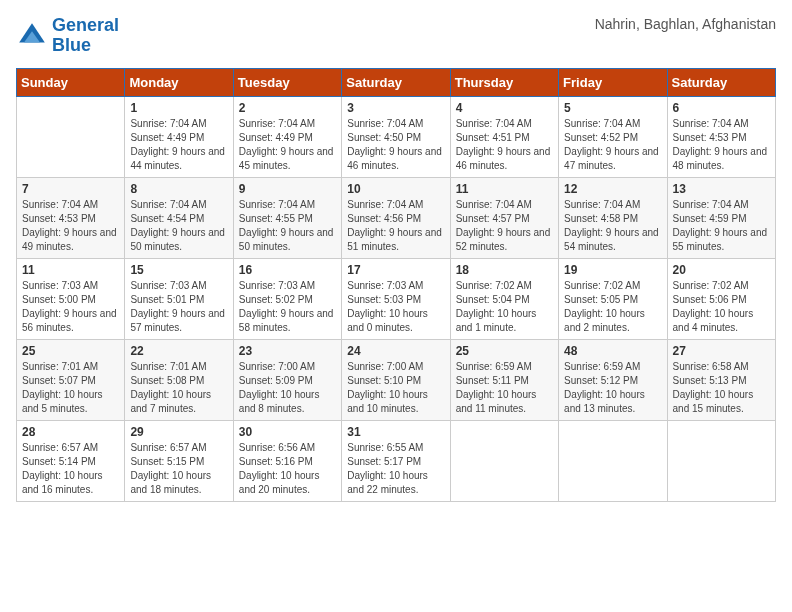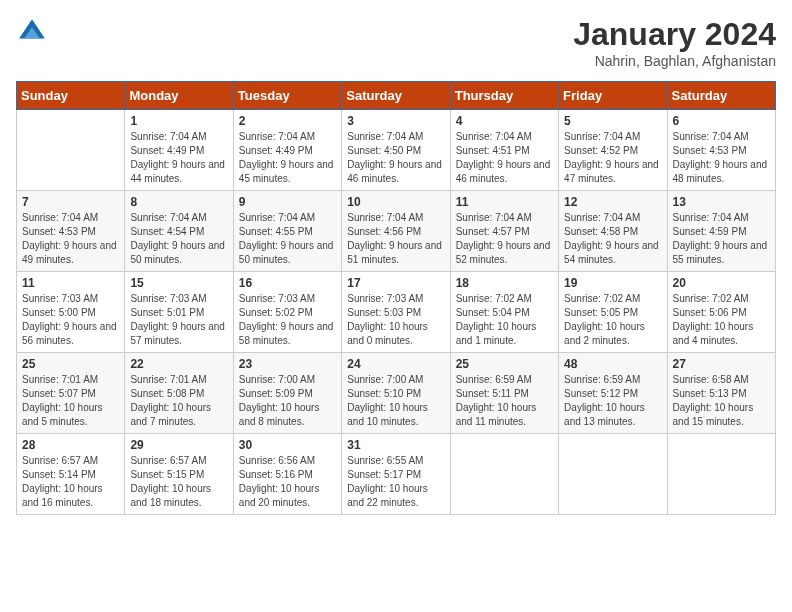--- a/index.html
+++ b/index.html
@@ -89,23 +89,26 @@
   </style>
 </head>
 <body>
 
 <div class="header">
   <div class="logo">
     <svg class="logo-icon" viewBox="0 0 40 40" xmlns="http://www.w3.org/2000/svg">
       <polygon points="20,4 36,28 4,28" fill="#1a6ab0"></polygon>
       <polygon points="20,14 30,28 10,28" fill="#5aa0d8"></polygon>
     </svg>
+    <div class="logo-text">
+      <div><span>General</span></div>
+      <div><span style="color:#1a6ab0;">Blue</span></div>
+    </div>
   </div>
   <div class="title-block">
-    <div class="calendar-title">January 2024</div>
     <div class="calendar-subtitle">Nahrin, Baghlan, Afghanistan</div>
   </div>
 </div>
 
 <table>
   <thead>
     <tr>
       <th>Sunday</th>
       <th>Monday</th>
       <th>Tuesday</th>

